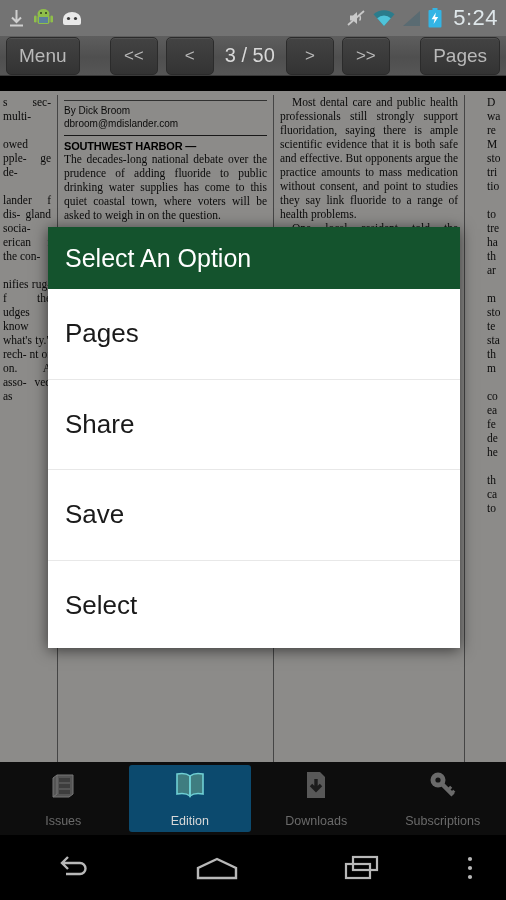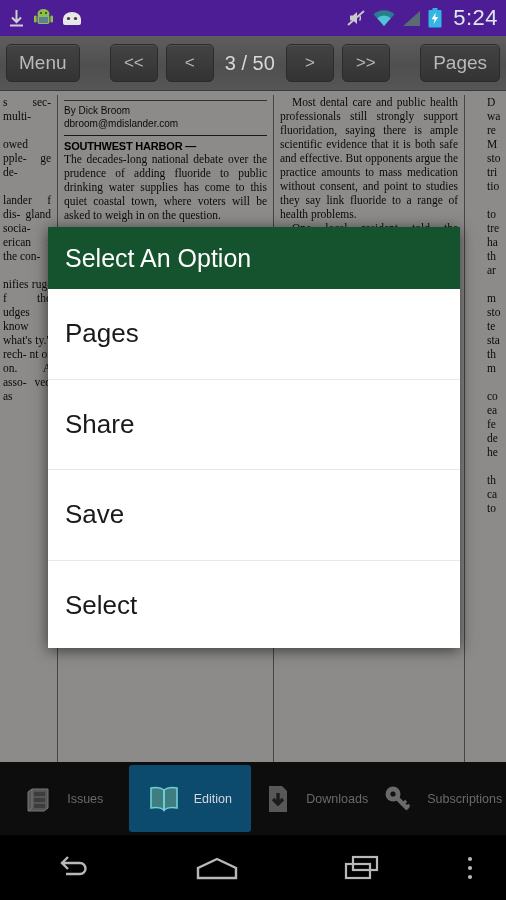--- a/index.html
+++ b/index.html
@@ -7,30 +7,30 @@
     width: 506px; height: 900px;
     background: #000;
     font-family: "Liberation Sans", sans-serif;
     overflow: hidden;
   }
   #screen { position: relative; width: 506px; height: 900px; overflow: hidden; }
 
   
   .statusbar {
     position: absolute; top: 0; left: 0; width: 506px; height: 36px;
-    background: #4c1d95; display: flex; align-items: center; padding: 0 8px;
+    background: #737373; display: flex; align-items: center; padding: 0 8px;
   }
   .sb-left { display: flex; align-items: center; gap: 9px; }
   .sb-right { margin-left: auto; display: flex; align-items: center; gap: 7px; }
   .sb-clock { color: #dfe7ea; font-size: 22px; letter-spacing: .5px; margin-left: 4px; }
   .icn { display: inline-block; line-height: 0; }
 
   
   .toolbar {
-    position: absolute; top: 36px; left: 0; width: 506px; height: 55px;
+    position: absolute; top: 36px; left: 0; width: 506px; height: 40px;
     background: linear-gradient(#5e5e5e, #4f4f4f 55%, #565656);
     border-bottom: 1px solid #3a3a3a;
     display: flex; align-items: center; padding: 0 6px;
   }
   .tbtn {
     background: linear-gradient(#434343, #333);
     border: 1px solid #2b2b2b; border-radius: 5px;
     color: #b9b9b9; font-size: 19px;
     padding: 7px 12px; min-width: 44px; text-align: center;
     box-shadow: 0 1px 0 rgba(255,255,255,.08) inset;
@@ -86,21 +86,21 @@
     padding: 0 17px; color: #1a1a1a; font-size: 26px;
     border-bottom: 1px solid #e8e8e8;
   }
 
   
   .tabs {
     position: absolute; top: 762px; left: 0; width: 506px; height: 73px;
     background: #0d0d0d; display: flex; align-items: stretch;
   }
   .tab {
-    flex: 1; display: flex; flex-direction: row; align-items: center;
+    flex: 1; display: flex; flex-direction: column; align-items: center;
     justify-content: center; gap: 14px; margin: 3px 2px; border-radius: 3px;
   }
   .tab.active { background: #0c4a6e; }
   .tab .lbl { font-size: 12.5px; color: #6a6a6a; }
   .tab.active .lbl { color: #d8d8d8; }
 
   
   .navbar {
     position: absolute; top: 835px; left: 0; width: 506px; height: 65px;
     background: #000; display: flex; align-items: center;

